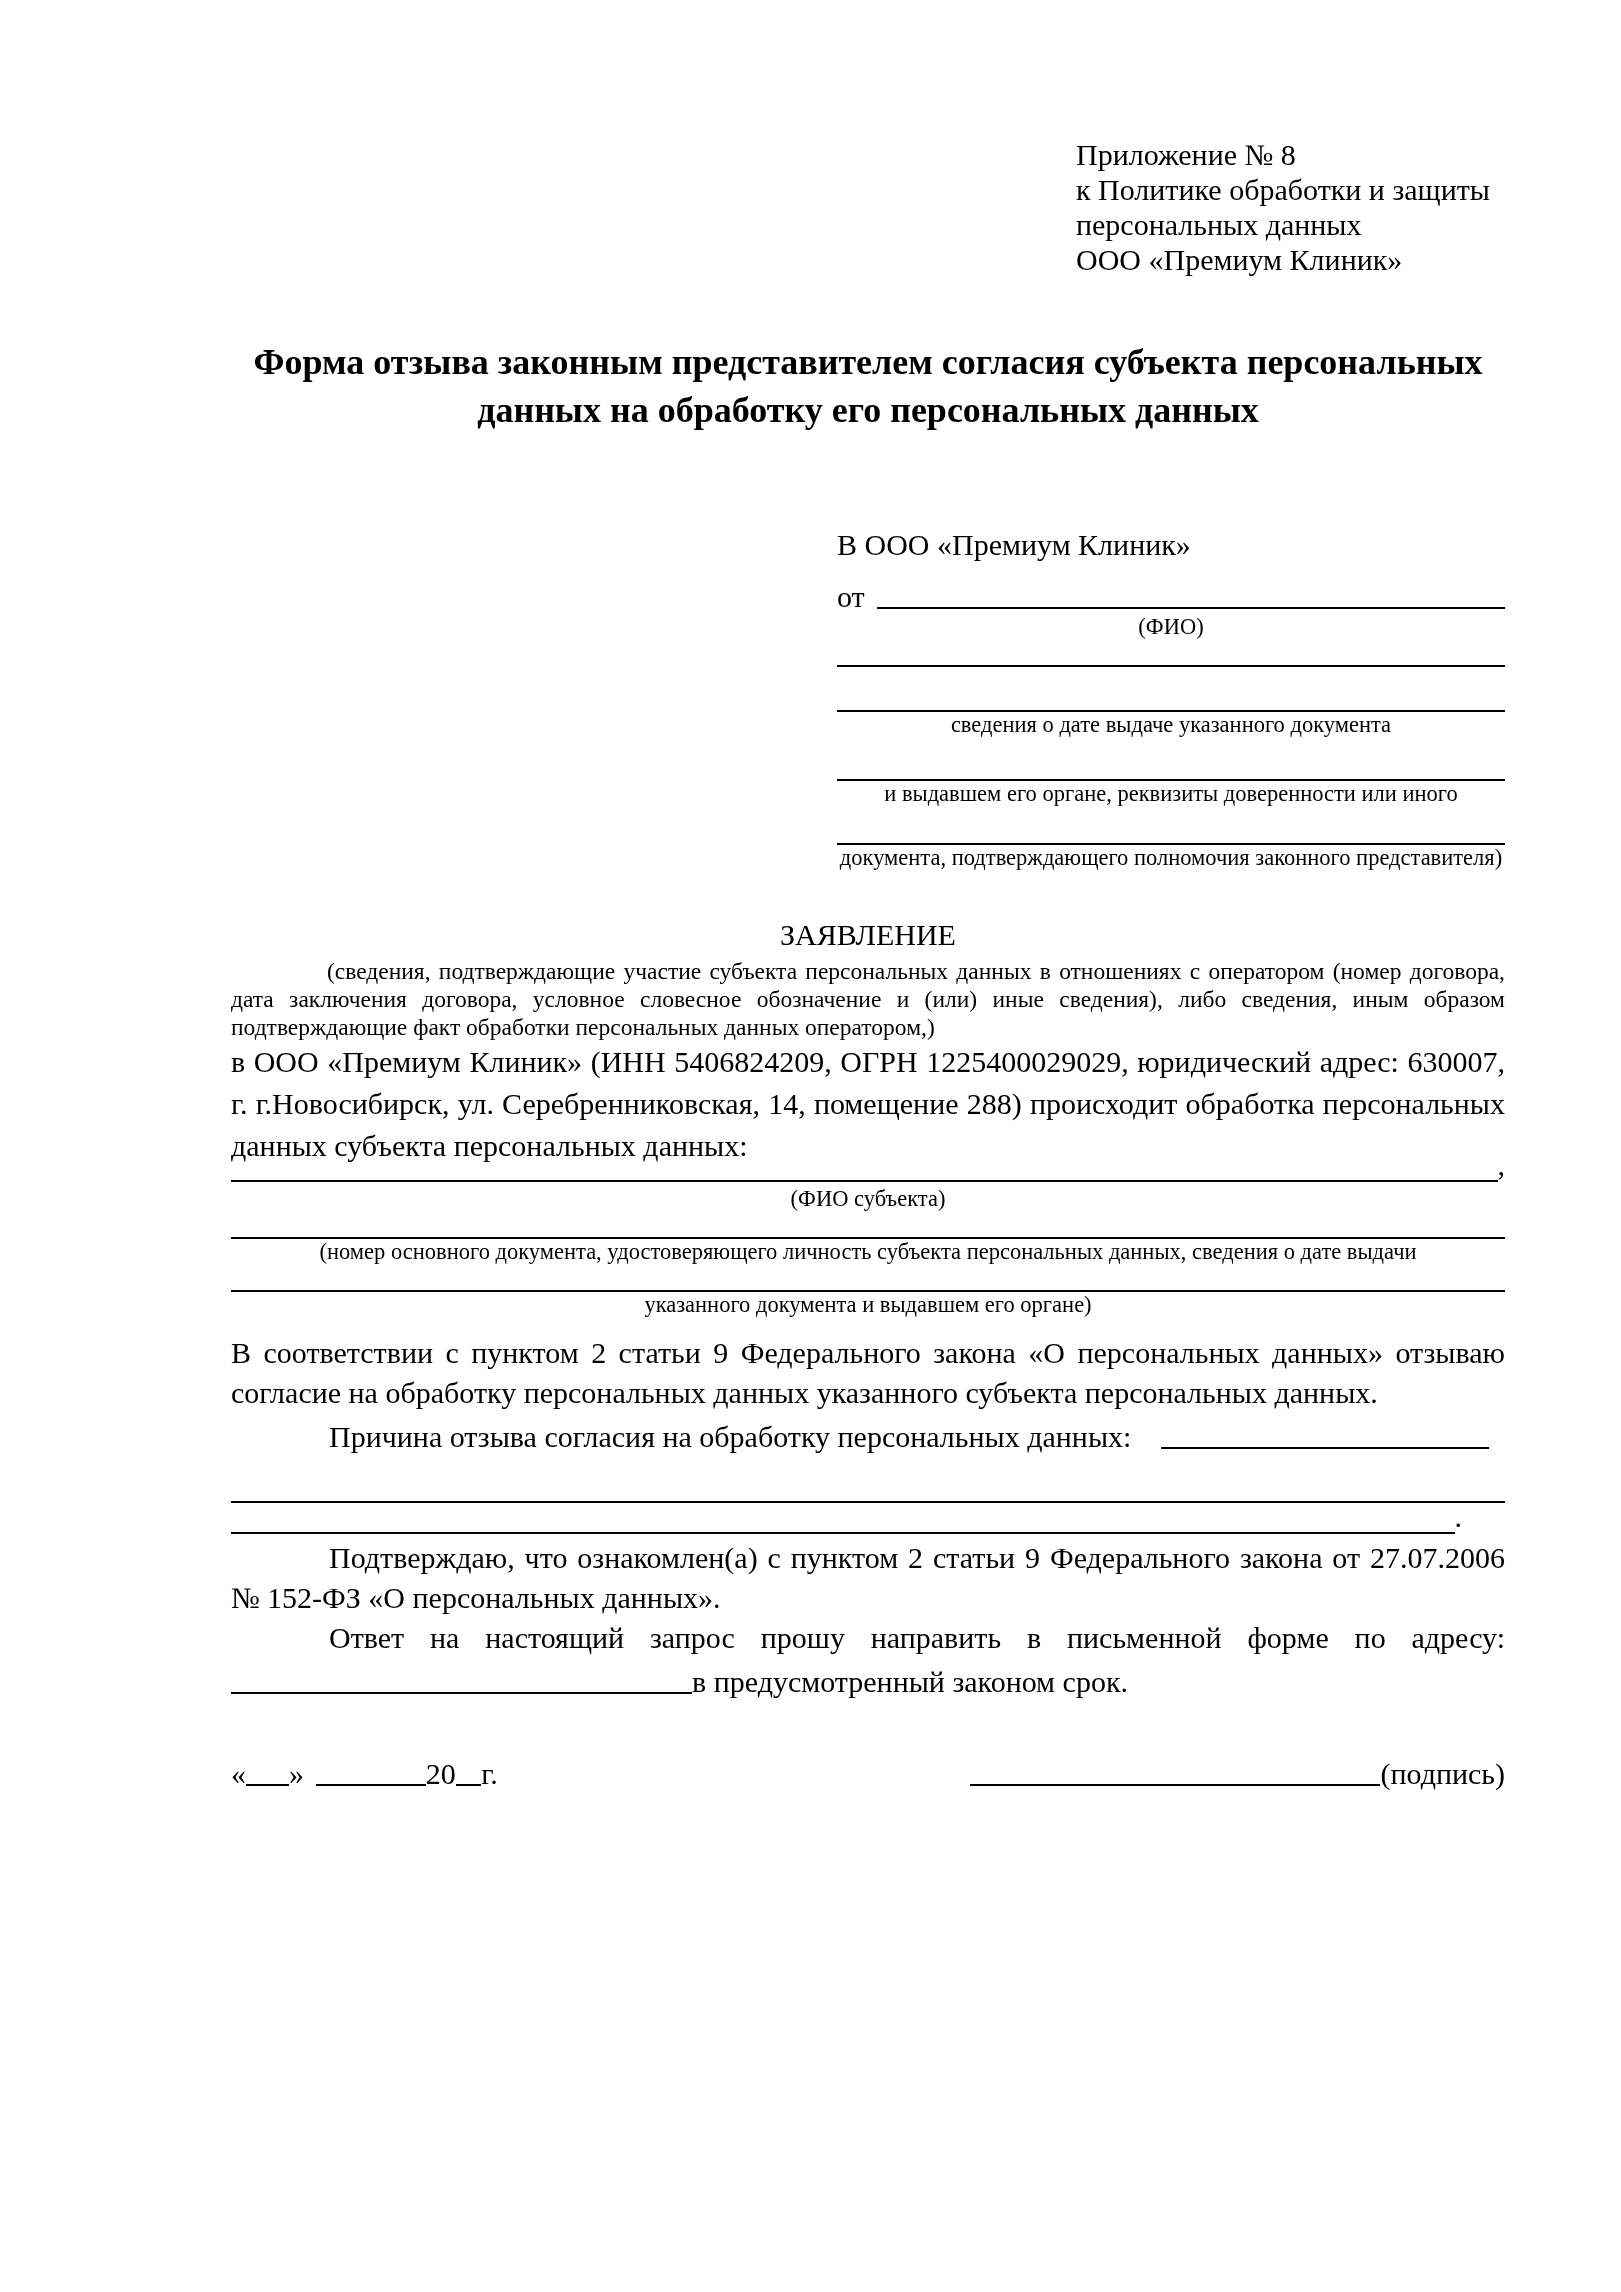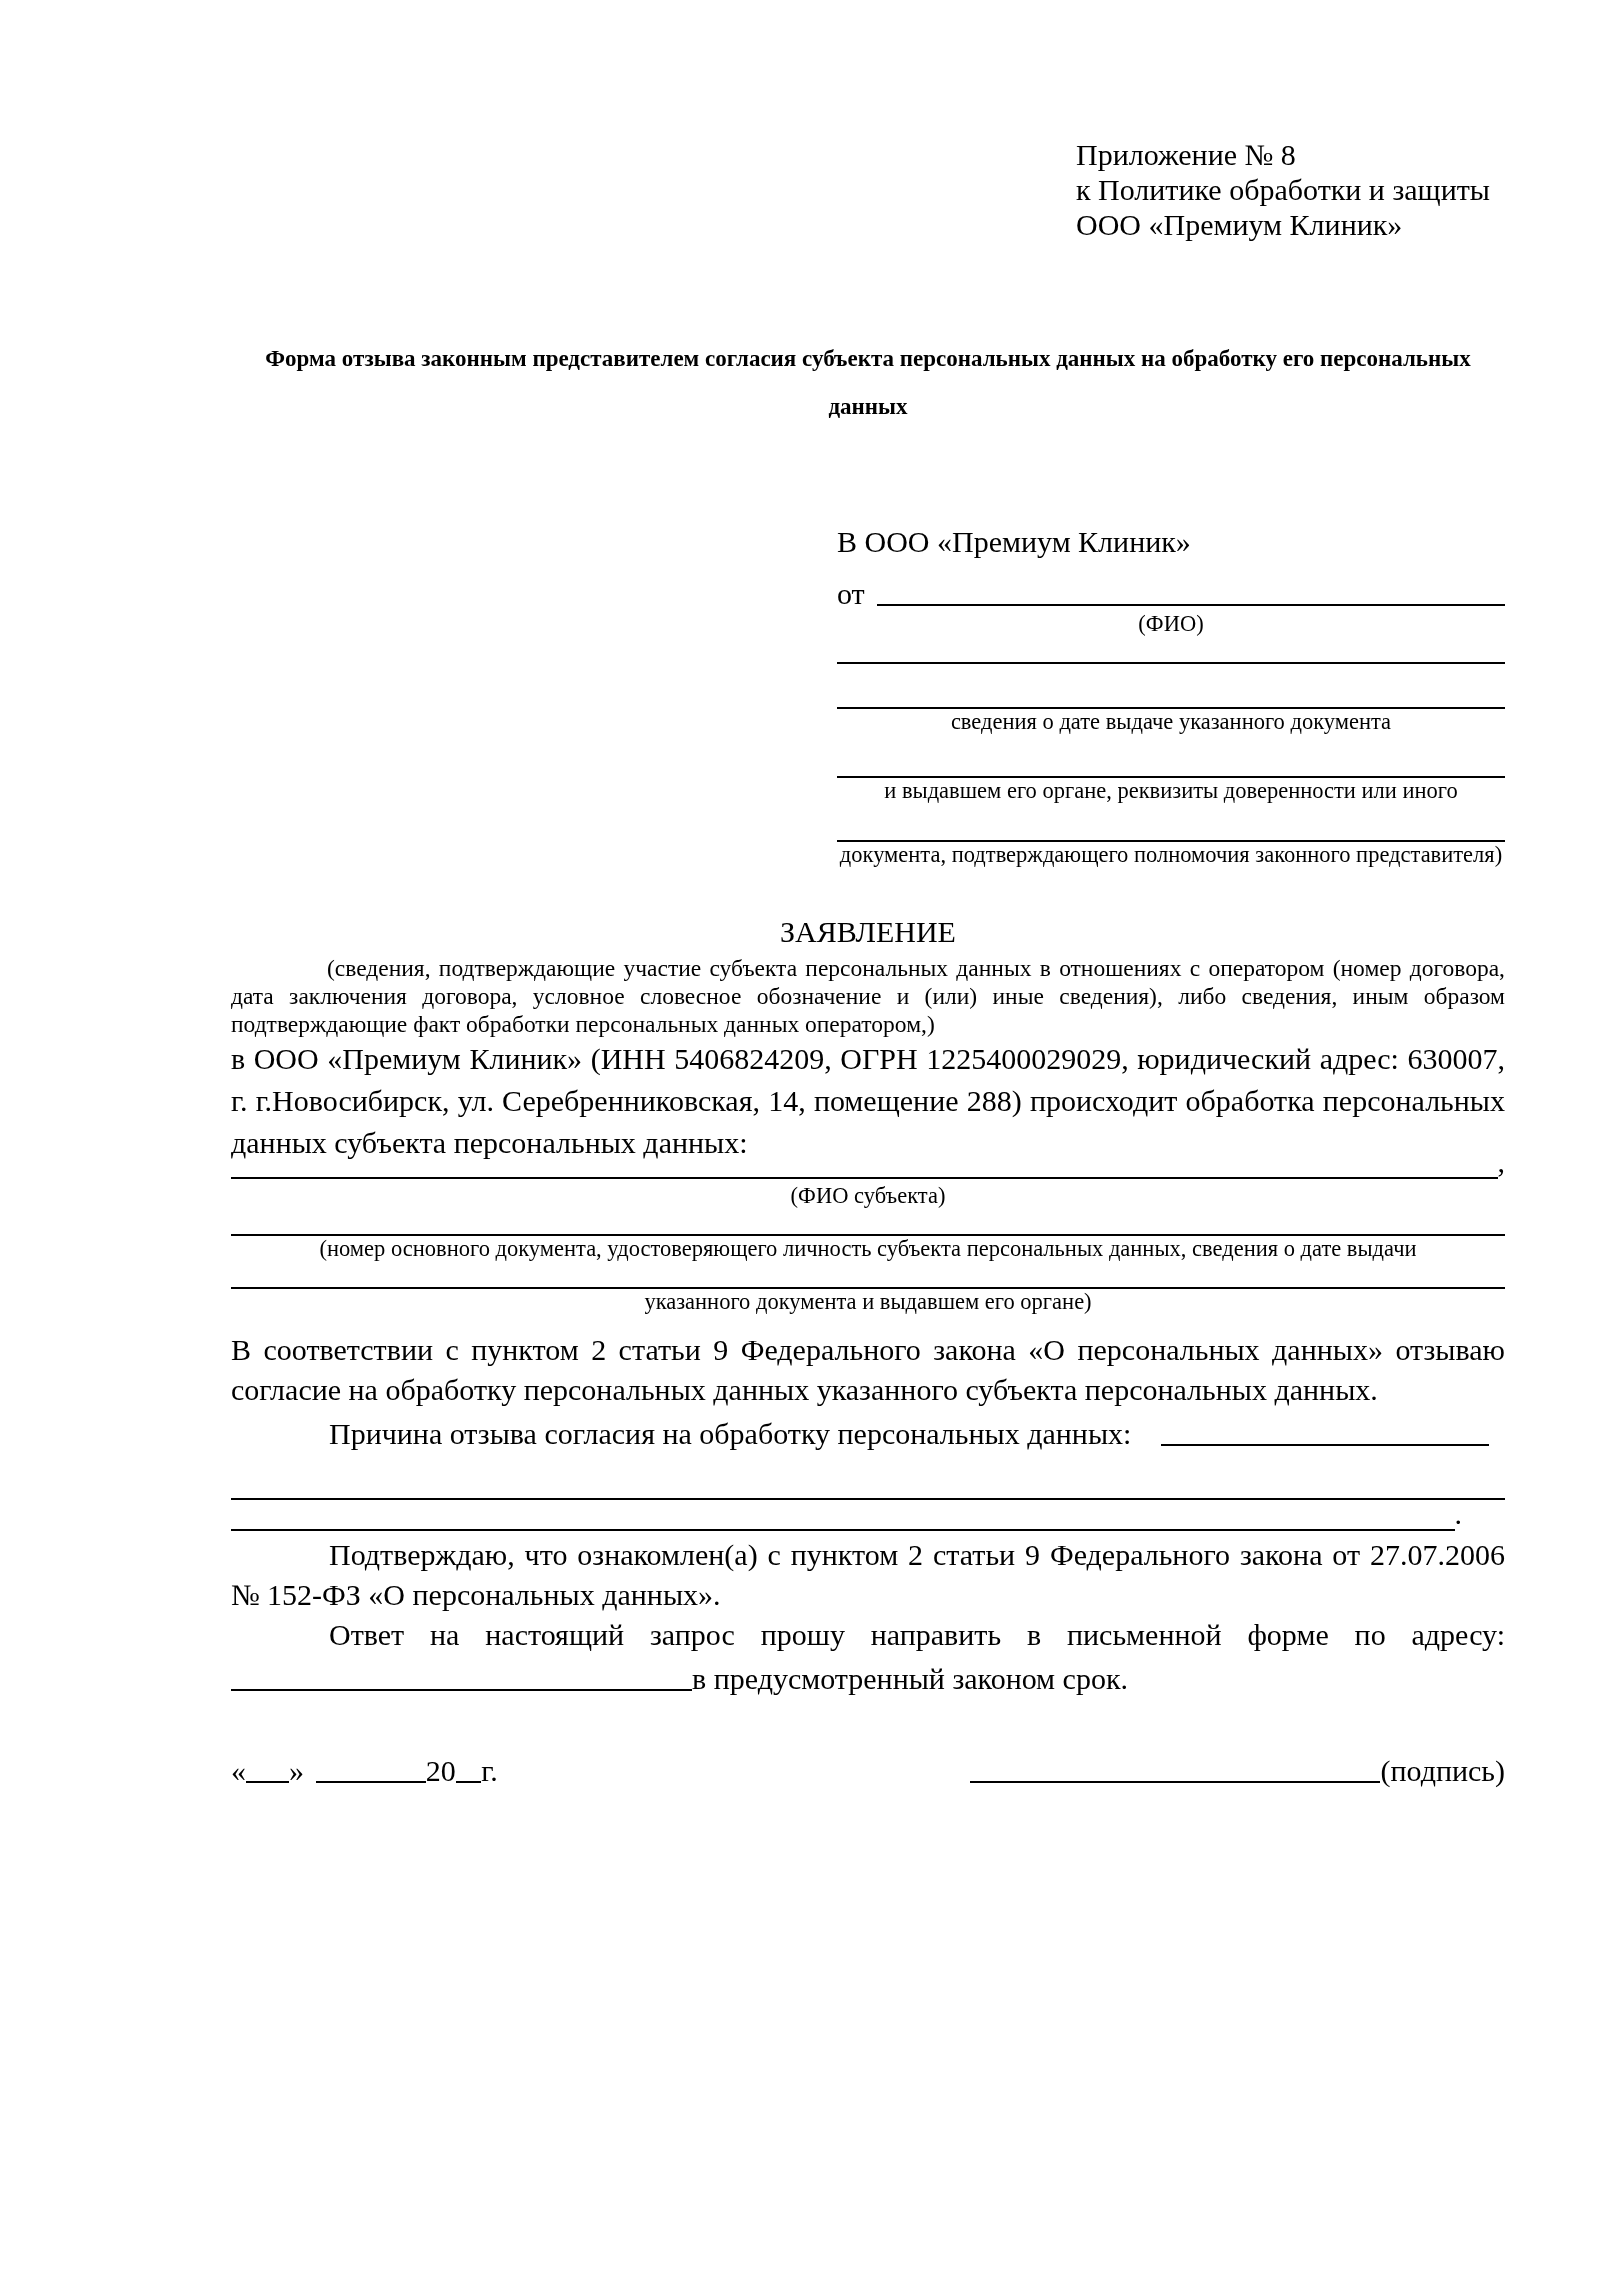--- a/index.html
+++ b/index.html
@@ -12,21 +12,21 @@
     font-size:30px;
     overflow:hidden;
     box-sizing:border-box;
   }
   .content { padding:137px 116px 0 231px; box-sizing:border-box;font-family:Liberation Serif, serif; }
 
   
   .hdr { margin-left:845px; line-height:35px; }
 
   
-  .title { margin-top:93px; font-weight:bold; font-size:23px; line-height:48px; text-align:center; }
+  .title { margin-top:61px; font-weight:bold; font-size:36px; line-height:48px; text-align:center; }
 
   
   .addr { margin-top:90px; margin-left:606px; }
   .org  { line-height:41px; }
   .row  { display:flex; align-items:flex-end;text-align:center; }
   .from-row { height:49px; }
   .lbl { margin-right:11.8px; }
   .fill { flex:1 1 auto; border-bottom:2.5px solid #000; margin-bottom:4.9px; }
   .cap { font-size:22.5px; line-height:25.5px; text-align:center; }
   .blank { border-bottom:2.5px solid #000; }
@@ -68,20 +68,21 @@
 </style>
 </head>
 <body>
 
 <div class="page">
   <div class="content">
 
     <div class="hdr">
       <div>Приложение № 8</div>
       <div>к Политике обработки и защиты</div>
+      <div>персональных данных</div>
       <div>ООО «Премиум Клиник»</div>
     </div>
 
     <div class="title">Форма отзыва законным представителем согласия субъекта персональных данных на обработку его персональных данных</div>
 
     <div class="addr">
       <div class="org">В ООО «Премиум Клиник»</div>
       <div class="row from-row">
         <span class="lbl">от</span>
         <span class="fill"></span>

